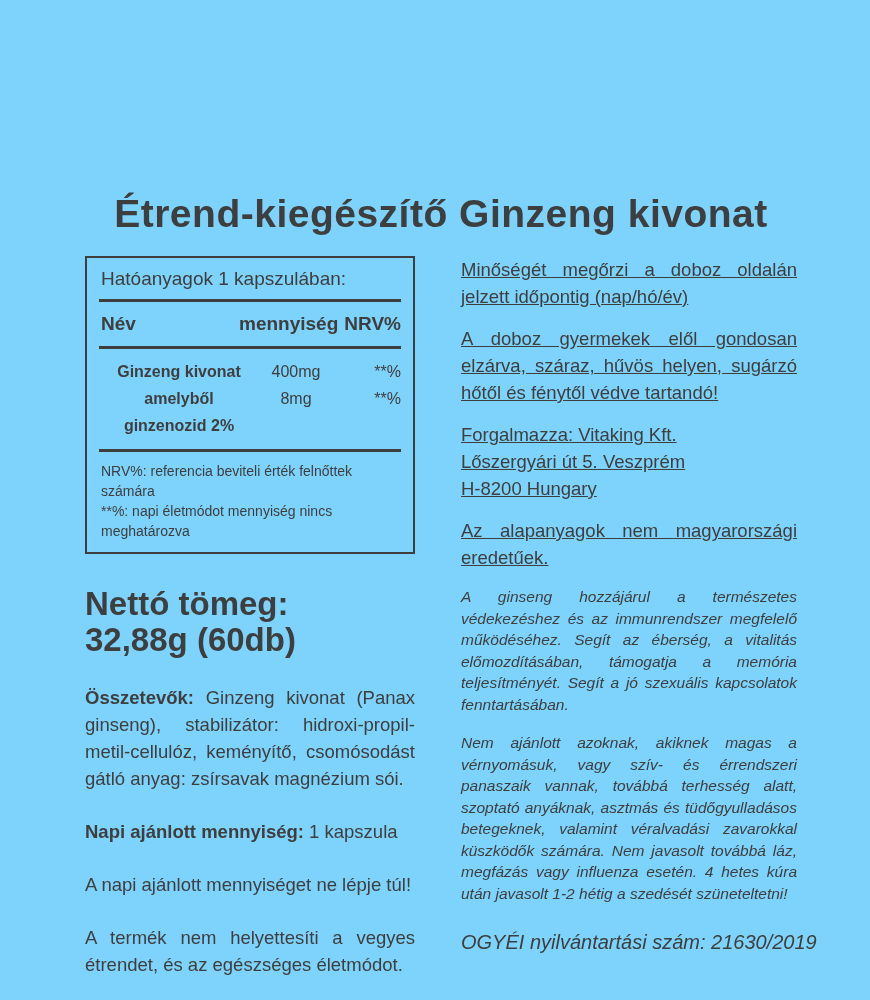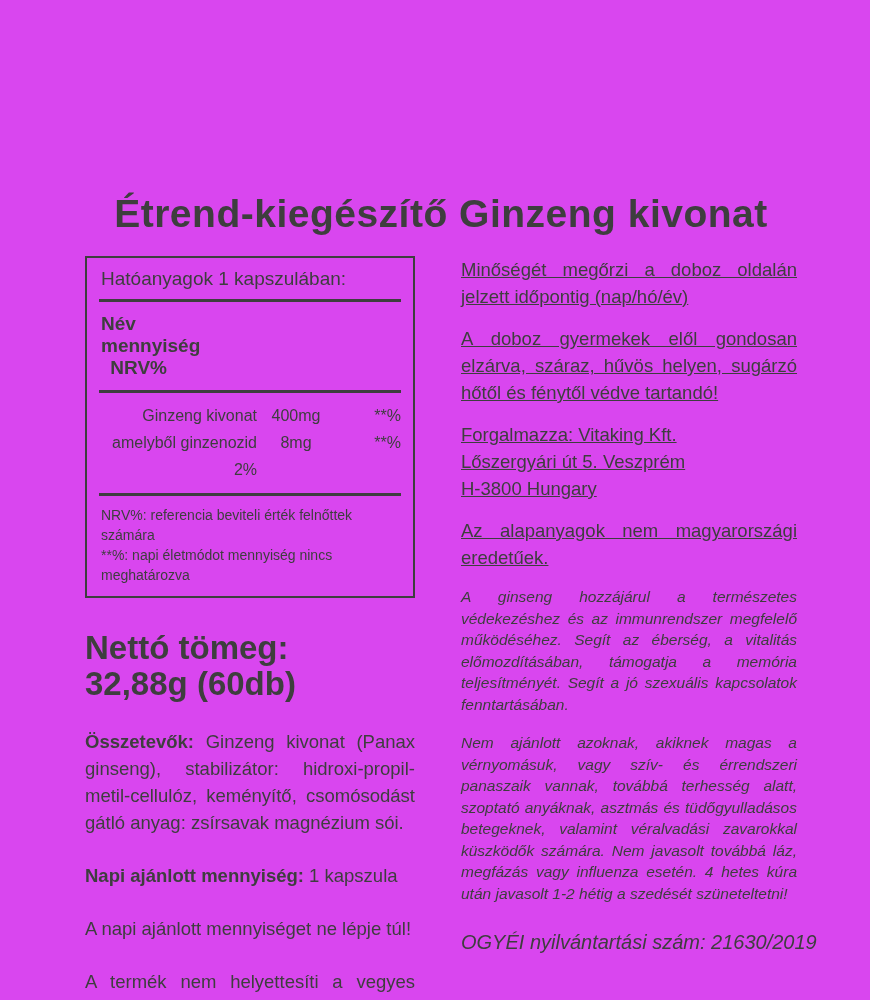--- a/index.html
+++ b/index.html
@@ -2,21 +2,21 @@
 <html lang="hu"><head>
 <meta charset="utf-8">
 <style>
   html, body { margin: 0; padding: 0; background: #ffffff; }
   .page {
     position: relative;
     width: 870px;
     height: 1000px;
     box-sizing: border-box;
     padding: 192px 73px 0 85px;
-    background: #d946ef;
+    background: #7dd3fc;
     color: #3e3e3e;
     font-family: "Liberation Sans", sans-serif;
     overflow: hidden;
   }
   .title {
     margin: 0 0 20px 0;
     font-size: 39px;
     font-weight: 700;
     letter-spacing: 0.5px;
     white-space: nowrap;
@@ -28,27 +28,27 @@
   .col-right { width: 336px; flex: none; }
 
   
   .facts {
     border: 2px solid #3e3e3e;
     box-sizing: border-box;
     padding: 0 12px;
   }
   .facts-title { font-size: 19px; font-weight: 400; padding: 10px 0 9px 2px; }
   .rule { border-top: 3px solid #3e3e3e; }
-  .facts-cols { display: flex; font-size: 19px; font-weight: 700; padding: 11px 0 11px 2px; flex-direction: column; }
+  .facts-cols { display: flex; font-size: 19px; font-weight: 700; padding: 11px 0 11px 2px; }
   .facts-cols .c-name   { width: 46%; text-align: left; }
   .facts-cols .c-amount { width: 32%; text-align: center; }
   .facts-cols .c-nrv    { width: 22%; text-align: right; }
   .facts-rows { padding: 9px 0 10px 2px; font-size: 16px; line-height: 27px; }
   .facts-row { display: flex; }
-  .facts-row .c-name   { width: 52%; text-align: right; }
+  .facts-row .c-name   { width: 52%; text-align: center; font-weight: bold; }
   .facts-row .c-amount { width: 26%; text-align: center; }
   .facts-row .c-nrv    { width: 22%; text-align: right; }
   .facts-notes { padding: 9px 0 11px 2px; font-size: 14px; line-height: 20px; }
 
   .net-weight { margin: 32px 0 0 0; font-size: 33px; font-weight: 700; line-height: 36px; }
 
   .para { margin: 0; font-size: 18.5px; line-height: 27px; }
   .justify { text-align: justify; }
   .col-left .para { margin-top: 26px; }
   .col-right .para { margin-top: 0; margin-bottom: 15px; text-decoration: underline; }
@@ -122,21 +122,21 @@
       <p class="para justify">A termék nem helyettesíti a vegyes étrendet, és az egészséges életmódot.</p>
 
     </div>
 
     <div class="col-right">
 
       <p class="para justify">Minőségét megőrzi a doboz oldalán jelzett időpontig (nap/hó/év)</p>
 
       <p class="para justify">A doboz gyermekek elől gondosan elzárva, száraz, hűvös helyen, sugárzó hőtől és fénytől védve tartandó!</p>
 
-      <p class="para"><span>Forgalmazza: Vitaking Kft.</span><br><span>Lőszergyári út 5. Veszprém</span><br><span>H-3800 Hungary</span></p>
+      <p class="para"><span>Forgalmazza: Vitaking Kft.</span><br><span>Lőszergyári út 5. Veszprém</span><br><span>H-8200 Hungary</span></p>
 
       <p class="para justify">Az alapanyagok nem magyarországi eredetűek.</p>
 
       <p class="para-it benefits-block">A ginseng hozzájárul a természetes védekezéshez és az immunrendszer megfelelő működéséhez. Segít az éberség, a vitalitás előmozdításában, támogatja a memória teljesítményét. Segít a jó szexuális kapcsolatok fenntartásában.</p>
 
       <p class="para-it">Nem ajánlott azoknak, akiknek magas a vérnyomásuk, vagy szív- és érrendszeri panaszaik vannak, továbbá terhesség alatt, szoptató anyáknak, asztmás és tüdőgyulladásos betegeknek, valamint véralvadási zavarokkal küszködők számára. Nem javasolt továbbá láz, megfázás vagy influenza esetén. 4 hetes kúra után javasolt 1-2 hétig a szedését szüneteltetni!</p>
 
       <p class="reg">OGYÉI nyilvántartási szám: 21630/2019</p>
 
     </div>

